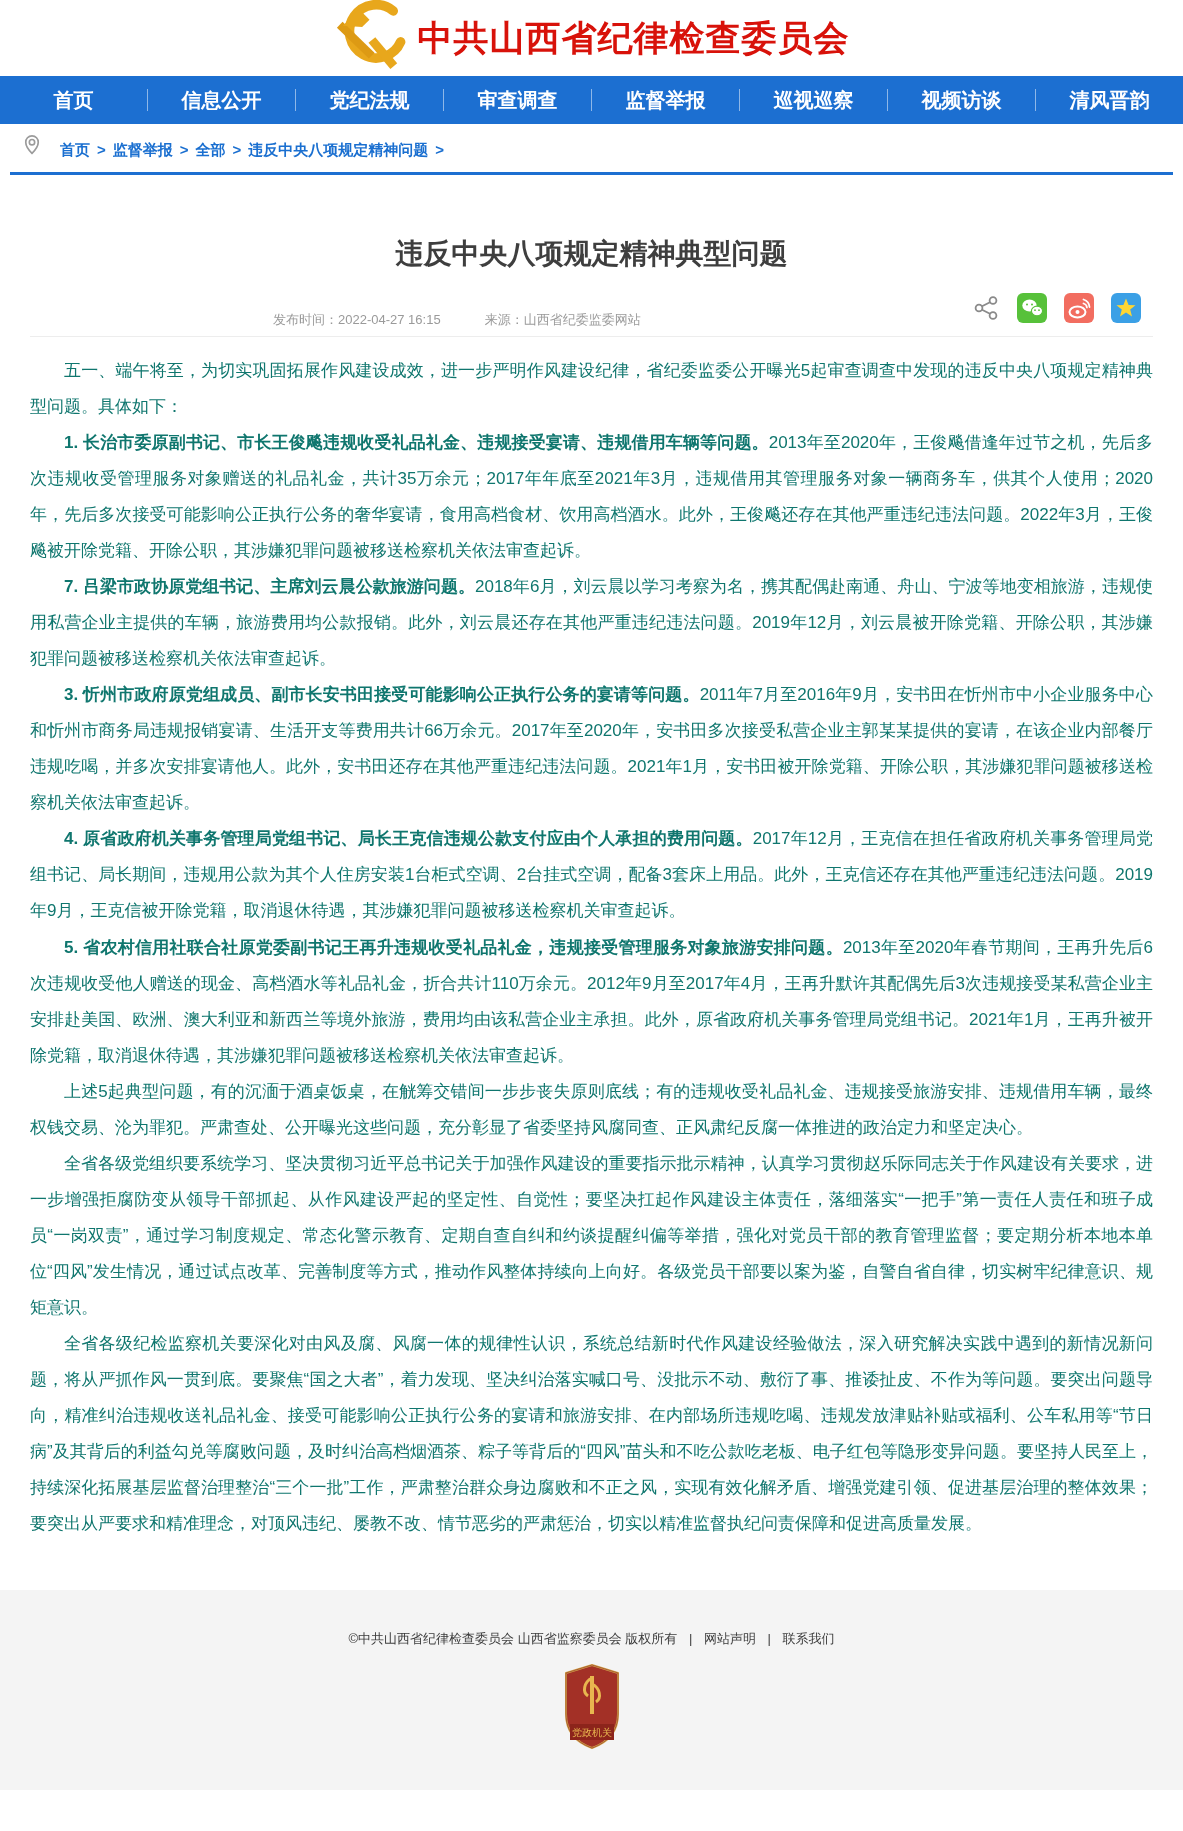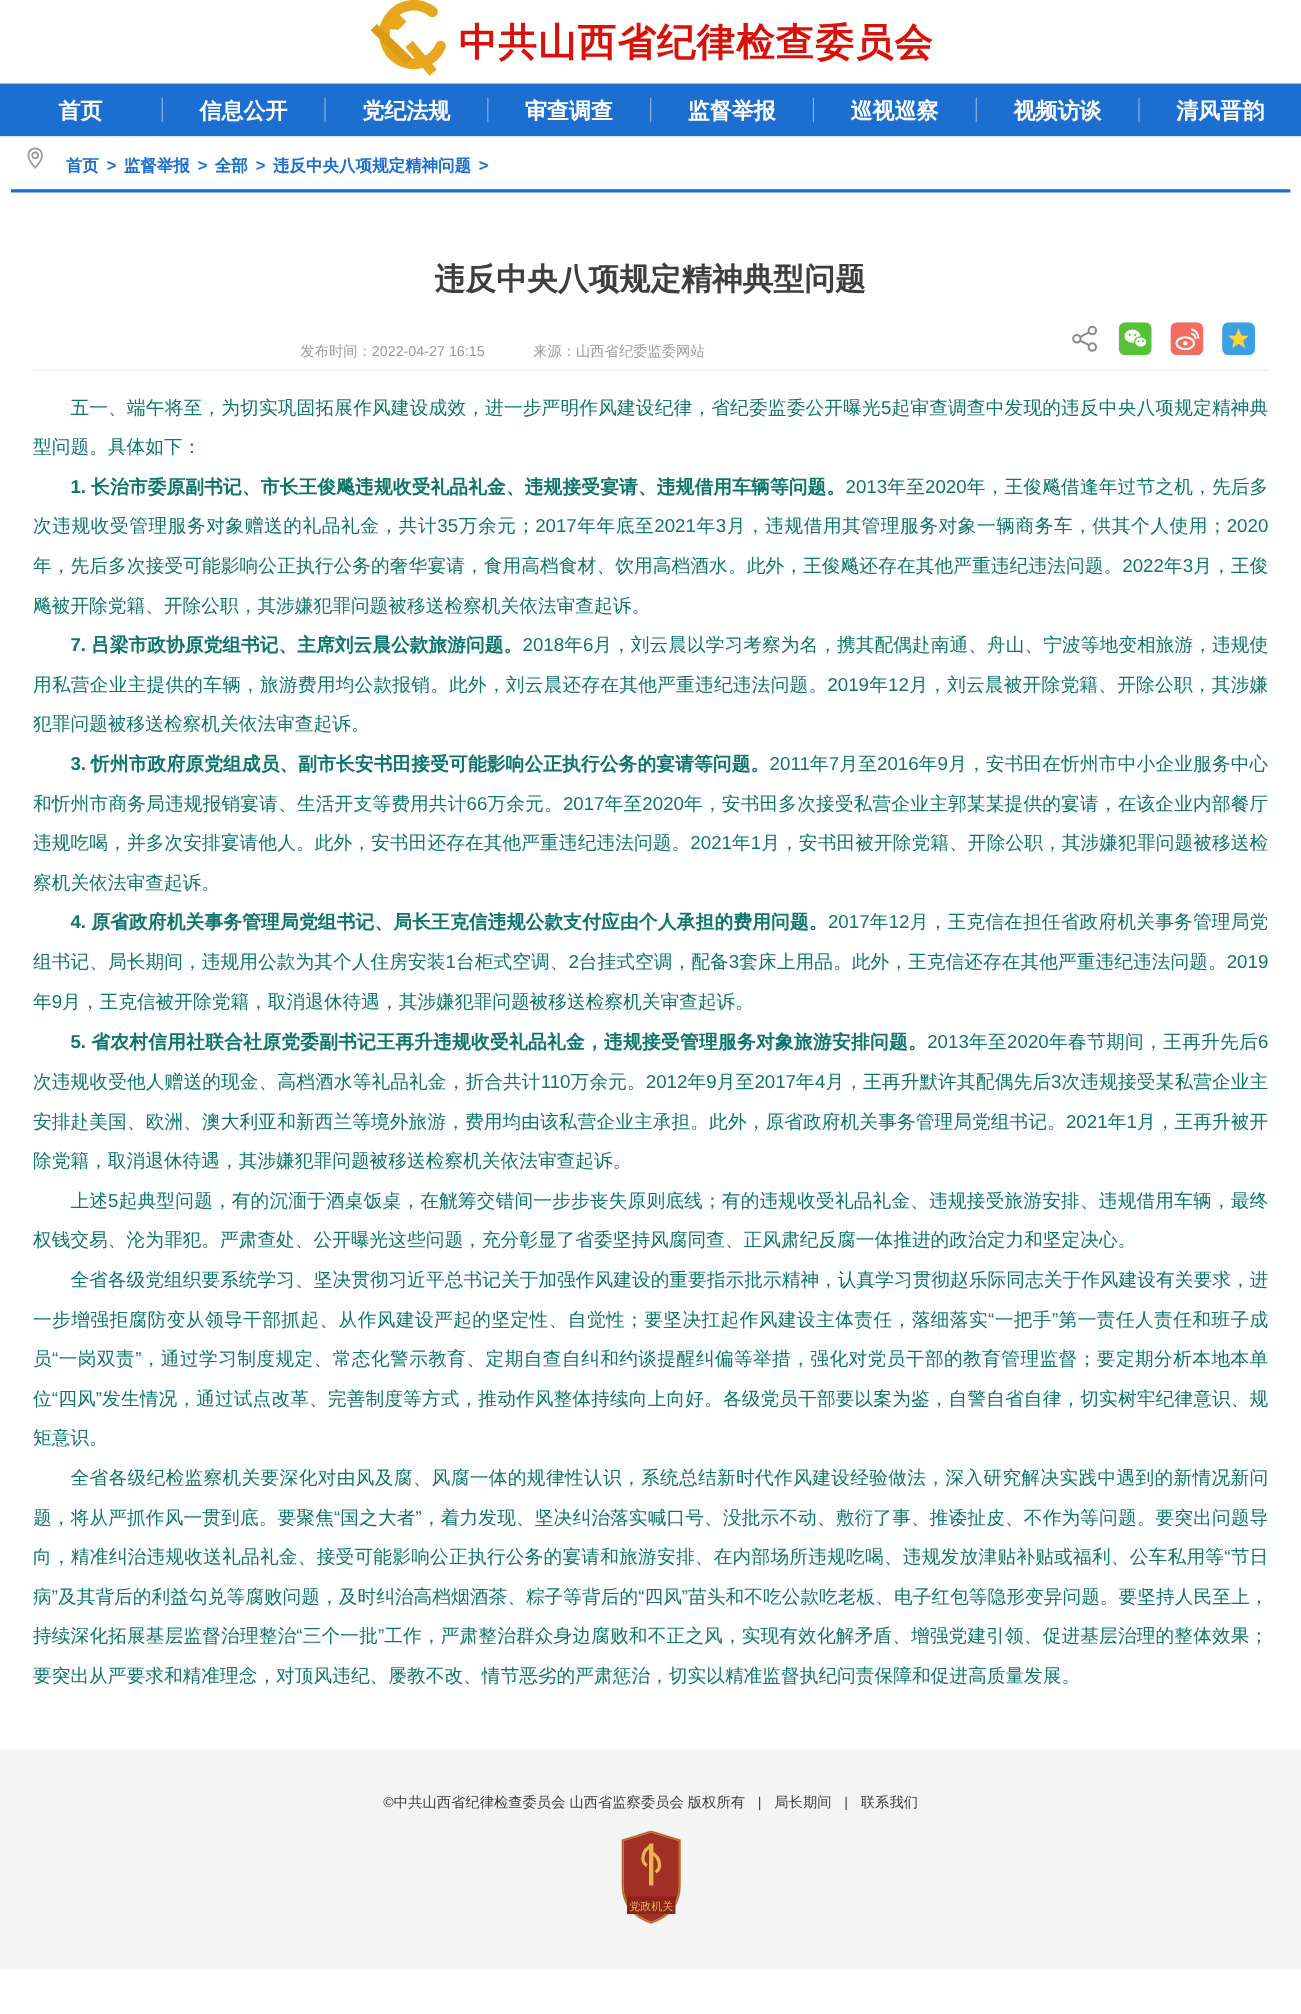--- a/index.html
+++ b/index.html
@@ -222,21 +222,21 @@
     <p><b class="lead"></b><span>上述5起典型问题，有的沉湎于酒桌饭桌，在觥筹交错间一步步丧失原则底线；有的违规收受礼品礼金、违规接受旅游安排、违规借用车辆，最终权钱交易、沦为罪犯。严肃查处、公开曝光这些问题，充分彰显了省委坚持风腐同查、正风肃纪反腐一体推进的政治定力和坚定决心。</span></p>
     <p><b class="lead"></b><span>全省各级党组织要系统学习、坚决贯彻习近平总书记关于加强作风建设的重要指示批示精神，认真学习贯彻赵乐际同志关于作风建设有关要求，进一步增强拒腐防变从领导干部抓起、从作风建设严起的坚定性、自觉性；要坚决扛起作风建设主体责任，落细落实“一把手”第一责任人责任和班子成员“一岗双责”，通过学习制度规定、常态化警示教育、定期自查自纠和约谈提醒纠偏等举措，强化对党员干部的教育管理监督；要定期分析本地本单位“四风”发生情况，通过试点改革、完善制度等方式，推动作风整体持续向上向好。各级党员干部要以案为鉴，自警自省自律，切实树牢纪律意识、规矩意识。</span></p>
     <p><b class="lead"></b><span>全省各级纪检监察机关要深化对由风及腐、风腐一体的规律性认识，系统总结新时代作风建设经验做法，深入研究解决实践中遇到的新情况新问题，将从严抓作风一贯到底。要聚焦“国之大者”，着力发现、坚决纠治落实喊口号、没批示不动、敷衍了事、推诿扯皮、不作为等问题。要突出问题导向，精准纠治违规收送礼品礼金、接受可能影响公正执行公务的宴请和旅游安排、在内部场所违规吃喝、违规发放津贴补贴或福利、公车私用等“节日病”及其背后的利益勾兑等腐败问题，及时纠治高档烟酒茶、粽子等背后的“四风”苗头和不吃公款吃老板、电子红包等隐形变异问题。要坚持人民至上，持续深化拓展基层监督治理整治“三个一批”工作，严肃整治群众身边腐败和不正之风，实现有效化解矛盾、增强党建引领、促进基层治理的整体效果；要突出从严要求和精准理念，对顶风违纪、屡教不改、情节恶劣的严肃惩治，切实以精准监督执纪问责保障和促进高质量发展。</span></p>
   </div>
 </main>
 
 <footer class="site-footer">
   <div class="footer-line">
     <span>©中共山西省纪律检查委员会 山西省监察委员会 版权所有</span>
     <span class="footer-divider">|</span>
-    <a href="#">局长期间</a>
+    <a href="#">网站声明</a>
     <span class="footer-divider">|</span>
     <a href="#">联系我们</a>
   </div>
   <span class="footer-badge">
     <svg width="56" height="86" viewBox="0 0 56 86">
       <path d="M28 1 L54 9 V50 C54 69 42 79 28 84 C14 79 2 69 2 50 V9 Z" fill="#a33026" stroke="#d4a24c" stroke-width="2"></path>
       <path d="M28 1 L54 9 V50 C54 69 42 79 28 84 C14 79 2 69 2 50 V9 Z" fill="none" stroke="#7e1f16" stroke-width="0.5"></path>
       <rect x="26" y="12" width="4" height="38" fill="#e8b64f"></rect>
       <path d="M28 14 C20 18 18 28 24 32" fill="none" stroke="#e8b64f" stroke-width="3"></path>
       <path d="M28 20 C36 24 38 34 32 38" fill="none" stroke="#e8b64f" stroke-width="3"></path>

